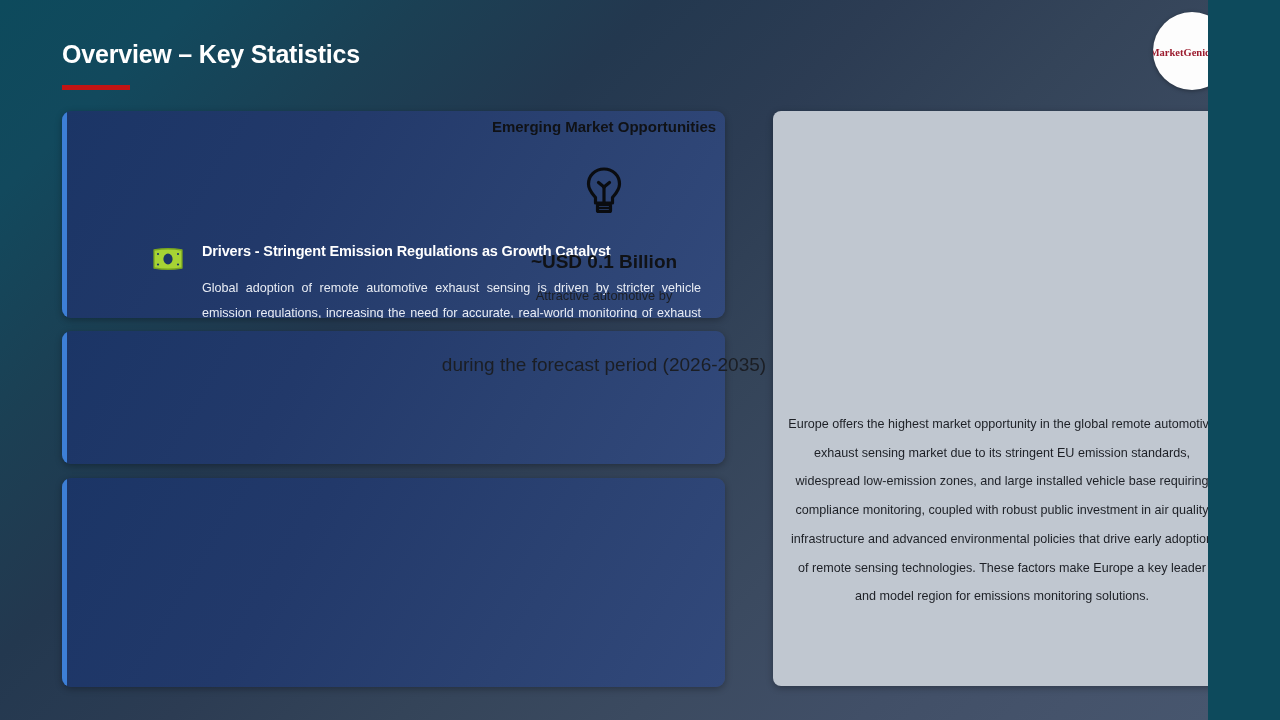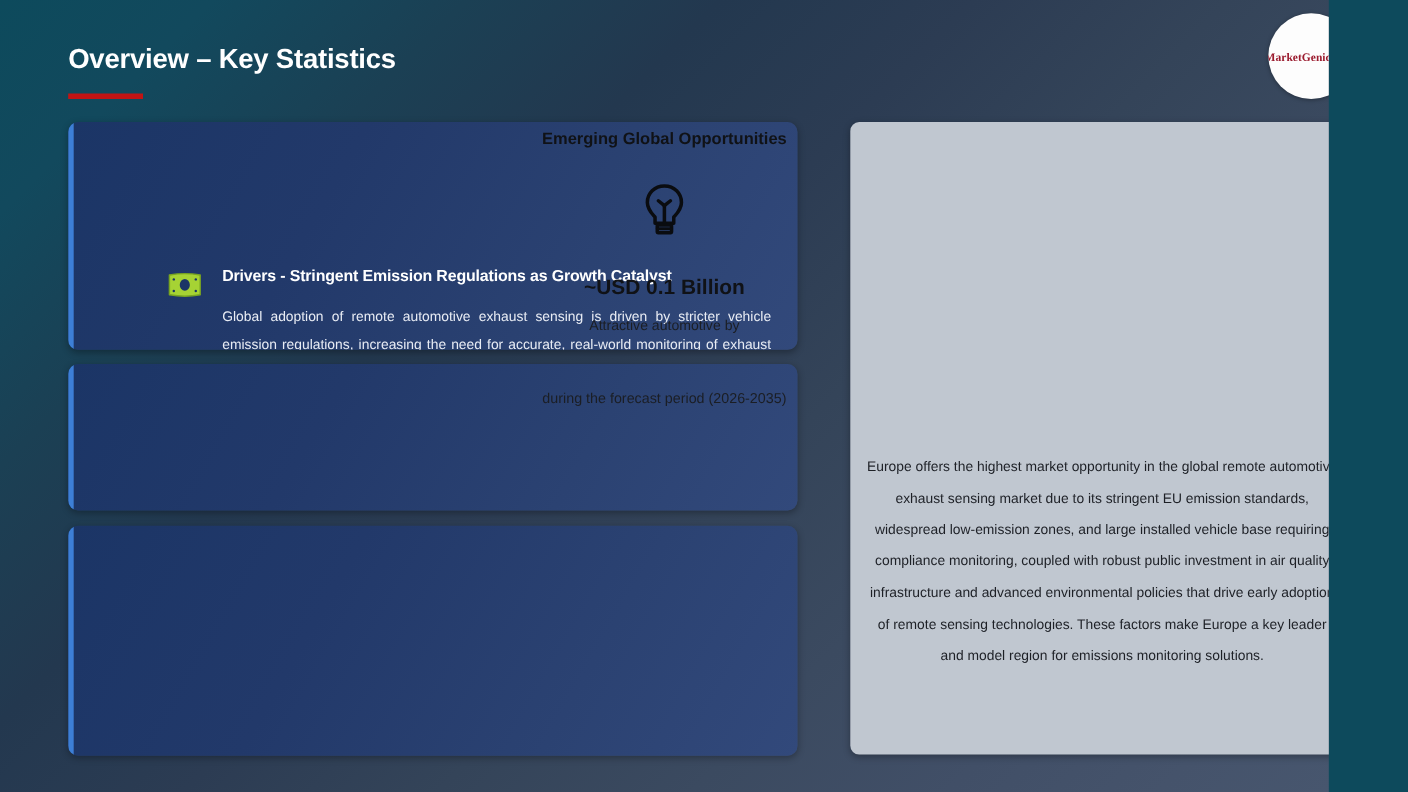--- a/index.html
+++ b/index.html
@@ -124,21 +124,21 @@
   #rp-sub {
     position:absolute; left:0; right:0; top:288px;
     text-align:center; font-size:12.8px; color:#1b1e24;
   }
   #rp-region {
     position:absolute; left:0; right:0; top:320px;
     text-align:center; font-size:16px; font-weight:bold; color:#101216;
   }
   #rp-period {
     position:absolute; left:0; right:0; top:354px;
-    text-align:center; font-size:13px; color:#1b1e24;
+    text-align:center; font-size:19px; color:#1b1e24;
   }
   #rp-para {
     position:absolute; left:786px; top:410px;
     width:432px;
     text-align:center; font-size:12.6px; color:#1d2026;
     line-height:28.7px;
   }
 </style>
 </head>
 <body>
@@ -185,21 +185,21 @@
 
   </div>
 
   <div class="card" id="card-regulatory">
     <div class="accent"></div>
 
   </div>
 
   <div id="right-panel"></div>
 
-  <div id="rp-title">Emerging Global Opportunities</div>
+  <div id="rp-title">Emerging Market Opportunities</div>
 
   <div id="bulb">
     <svg width="56" height="56" viewBox="0 0 56 56">
       <g fill="none" stroke="#0a0c10" stroke-width="3.2" stroke-linecap="round" stroke-linejoin="round">
         <path d="M28 6 C19 6 12.5 12.8 12.5 21 C12.5 27 16.5 31 19.5 34.5 L19.5 40 L36.5 40 L36.5 34.5 C39.5 31 43.5 27 43.5 21 C43.5 12.8 37 6 28 6 Z"></path>
         <line x1="28" y1="40" x2="28" y2="24"></line>
         <line x1="28" y1="24" x2="22.5" y2="19.5"></line>
         <line x1="28" y1="24" x2="33.5" y2="19.5"></line>
         <rect x="21.5" y="41.5" width="13" height="7" rx="1"></rect>
         <line x1="21.5" y1="45" x2="34.5" y2="45" stroke-width="2.6"></line>

